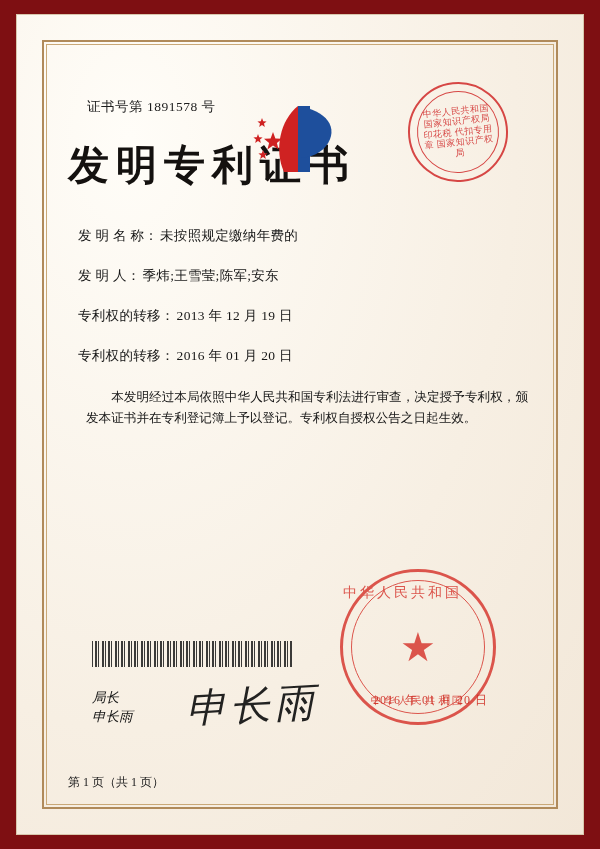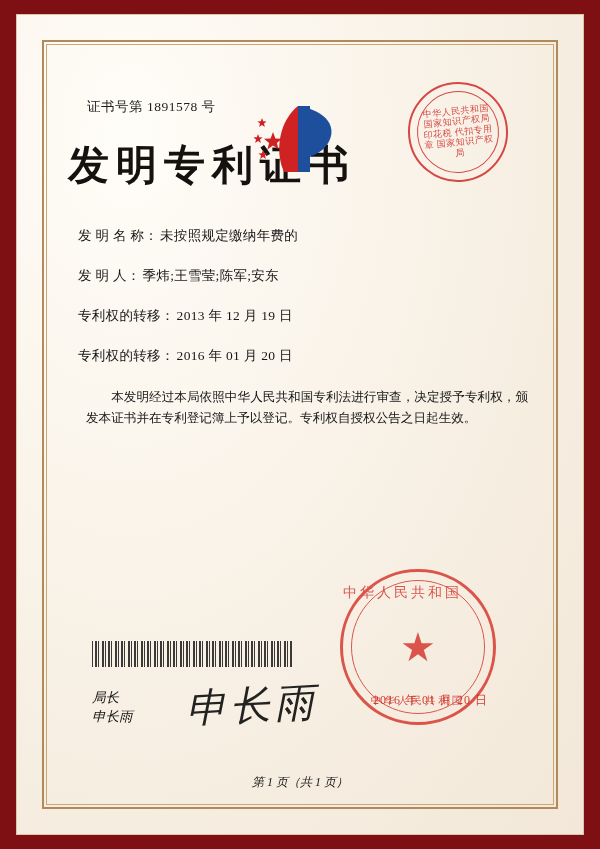--- a/index.html
+++ b/index.html
@@ -109,24 +109,23 @@
     color:#111;
     font-family:"DejaVu Serif", serif;
     font-style:italic;
     letter-spacing:4px;
     transform:rotate(-3deg);
     opacity:.92;
   }
   .footer{
     position:absolute;
     left:0;right:0;bottom:4px;
-    text-align:center;
+    text-align:left;
     font-size:12px;
     color:#1a1a1a;
-    font-style:italic;
   }
 
   
   .seal-top{
     position:absolute;
     right:24px;top:18px;
     width:96px;height:96px;
     border:2px solid #cf2222;
     border-radius:50%;
     color:#cf2222;

